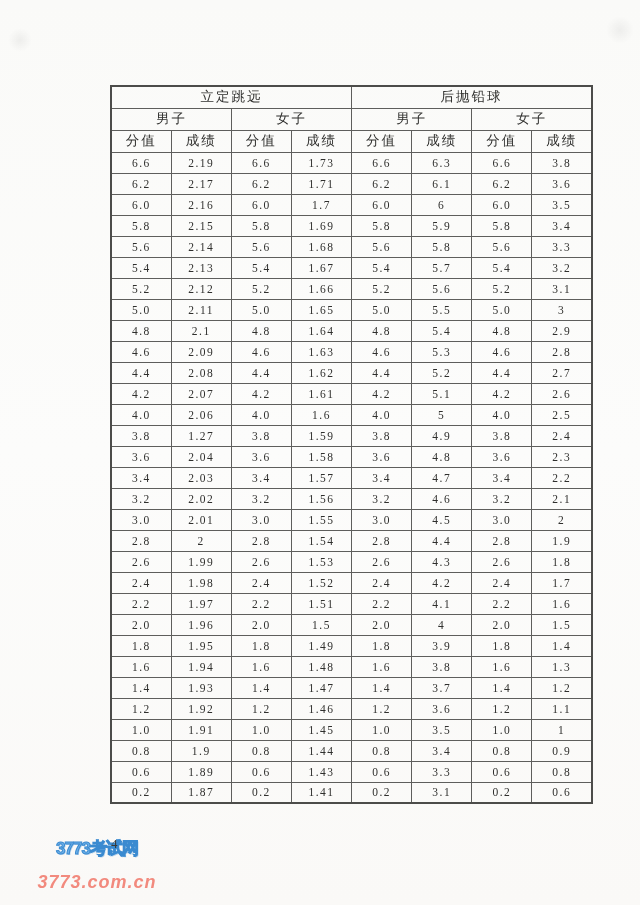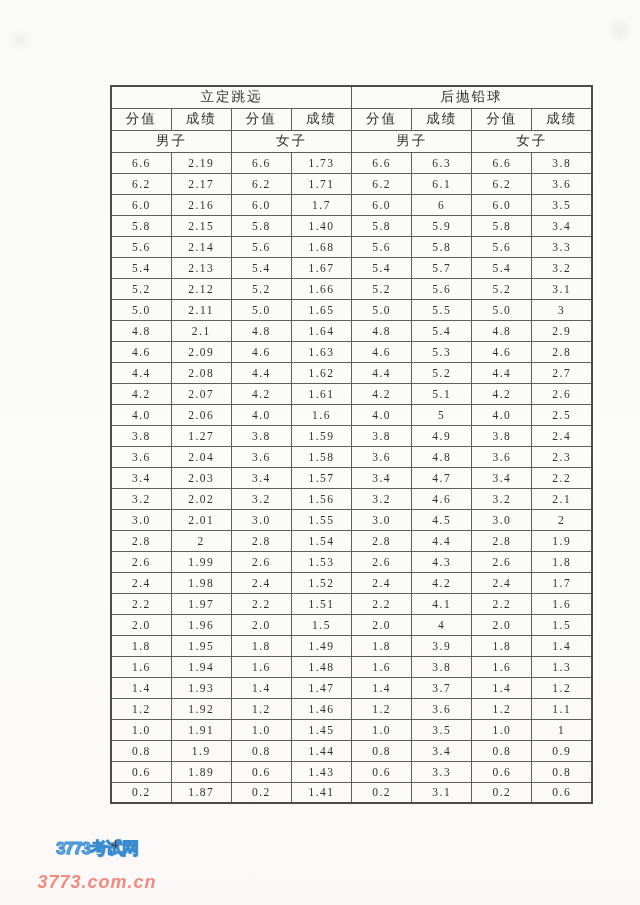--- a/index.html
+++ b/index.html
@@ -106,37 +106,37 @@
         <col>
         <col>
         <col>
         <col>
         <col>
     </colgroup>
     <thead>
       <tr>
         <th colspan="4">立定跳远</th>
         <th colspan="4">后抛铅球</th>
+      </tr>
+      <tr>
+        <th colspan="2">男子</th>
+        <th colspan="2">女子</th>
+        <th colspan="2">男子</th>
+        <th colspan="2">女子</th>
       </tr>
       <tr>
         <th>分值</th>
         <th>成绩</th>
         <th>分值</th>
         <th>成绩</th>
         <th>分值</th>
         <th>成绩</th>
         <th>分值</th>
         <th>成绩</th>
       </tr>
-      <tr>
-        <th colspan="2">男子</th>
-        <th colspan="2">女子</th>
-        <th colspan="2">男子</th>
-        <th colspan="2">女子</th>
-      </tr>
     </thead>
     <tbody id="score-table-body">
         <tr>
           <td>6.6</td>
           <td>2.19</td>
           <td>6.6</td>
           <td>1.73</td>
           <td>6.6</td>
           <td>6.3</td>
           <td>6.6</td>
@@ -159,21 +159,21 @@
           <td>1.7</td>
           <td>6.0</td>
           <td>6</td>
           <td>6.0</td>
           <td>3.5</td>
         </tr>
         <tr>
           <td>5.8</td>
           <td>2.15</td>
           <td>5.8</td>
-          <td>1.40</td>
+          <td>1.69</td>
           <td>5.8</td>
           <td>5.9</td>
           <td>5.8</td>
           <td>3.4</td>
         </tr>
         <tr>
           <td>5.6</td>
           <td>2.14</td>
           <td>5.6</td>
           <td>1.68</td>

